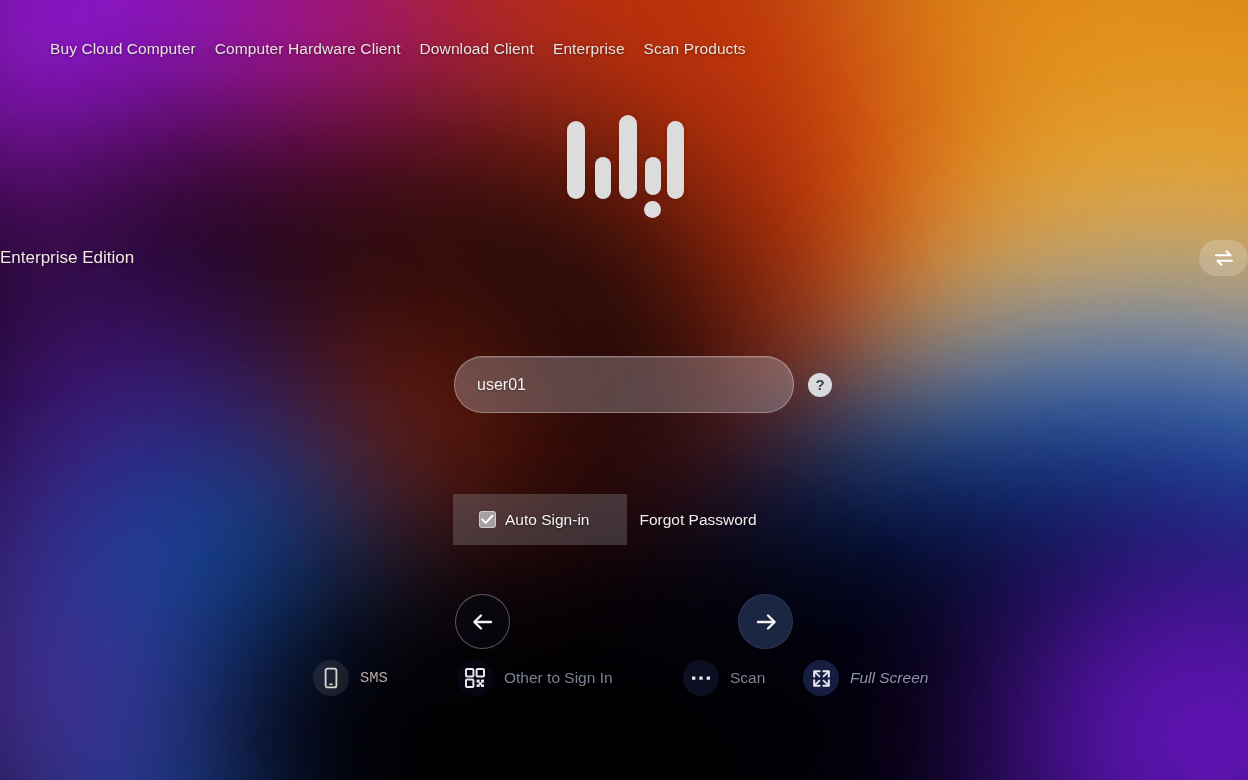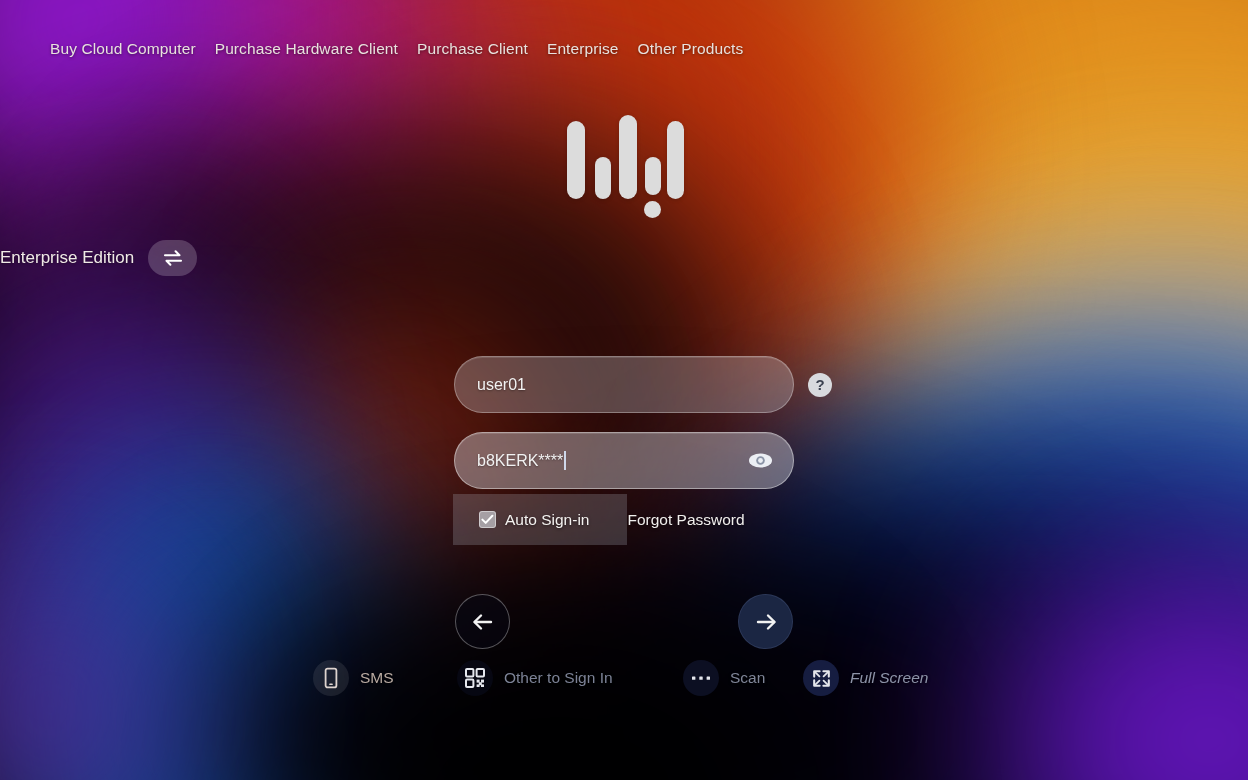--- a/index.html
+++ b/index.html
@@ -104,21 +104,21 @@
     border-radius: 50%;
     background: #dcdcdc;
   }
 
   
   #edition {
     position: absolute;
     left: 0; right: 0;
     top: 240px;
     display: flex;
-    justify-content: flex-start;
+    justify-content: space-between;
     align-items: center;
     gap: 14px;
   }
   #edition .edition-label {
     color: #efe9e5;
     font-size: 17px;
     text-shadow: 0 1px 3px rgba(0,0,0,.4);
   }
   #edition .switch-btn {
     width: 49px; height: 36px;
@@ -194,20 +194,21 @@
   }
 
   
   #options {
     position: absolute;
     left: 453px;
     top: 494px;
     display: flex;
     align-items: center;
     height: 51px;
+    gap: 12px;
   }
   #options .highlight {
     position: absolute;
     left: 0; top: 0;
     width: 174px; height: 51px;
     background: rgba(196,205,220,.22);
   }
   #options .autosign {
     position: relative;
     display: flex;
@@ -286,21 +287,21 @@
     align-items: center;
     justify-content: center;
     background: rgba(255,255,255,.08);
   }
   .tool .tool-label {
     font-size: 15.5px;
     text-shadow: 0 1px 3px rgba(0,0,0,.6);
   }
   #tool-sms     { left: 313px; }
   #tool-sms .circle     { background: rgba(255,255,255,.09); }
-  #tool-sms .tool-label { color: #b9aaa2; }
+  #tool-sms .tool-label { color: #b9aaa2; font-family: Liberation Mono, monospace; }
   #tool-scan    { left: 457px; }
   #tool-scan .circle    { background: rgba(10,12,28,.62); }
   #tool-scan .tool-label{ color: #7c8296; }
   #tool-more    { left: 683px; }
   #tool-more .circle    { background: rgba(18,22,48,.68); }
   #tool-more .tool-label{ color: #7f8598; }
   #tool-fs      { left: 803px; }
   #tool-fs .circle      { background: rgba(30,40,86,.72); }
   #tool-fs .tool-label  { color: #8d93a8; font-style: italic; }
 </style>
@@ -326,24 +327,24 @@
   <div class="blob b-dark2"></div>
   <div class="blob b-dark3"></div>
   <div class="blob b-purple3"></div>
   <div class="blob b-purple4"></div>
 </div>
 
 <div id="page">
 
   <nav id="topnav">
     <span class="navlink">Buy Cloud Computer</span>
-    <span class="navlink">Purchase Hardware Client</span>
-    <span class="navlink">Purchase Client</span>
+    <span class="navlink">Computer Hardware Client</span>
+    <span class="navlink">Download Client</span>
     <span class="navlink">Enterprise</span>
-    <span class="navlink">Other Products</span>
+    <span class="navlink">Scan Products</span>
   </nav>
 
   <div id="logo">
     <div class="bars">
       <div class="bar" style="left:0px;  top:8px;  width:18px; height:78px;"></div>
       <div class="bar" style="left:28px; top:44px; width:16px; height:42px;"></div>
       <div class="bar" style="left:52px; top:2px;  width:18px; height:84px;"></div>
       <div class="bar" style="left:78px; top:44px; width:16px; height:38px;"></div>
       <div class="bar" style="left:100px;top:8px;  width:17px; height:78px;"></div>
       <div class="dot" style="left:77px; top:88px;"></div>
@@ -362,33 +363,20 @@
 
   <div id="form">
 
     <div class="field-row">
       <div class="pill username" title="Username">
         <span class="value">user01</span>
       </div>
       <div class="help-icon">?</div>
     </div>
 
-    <div class="field-row" style="margin-top:19px;">
-      <div class="pill password" title="Password">
-        <span class="value">b8KERK****</span>
-          <span class="caret"></span>
-        <span class="eye-btn">
-          <svg width="25" height="17" viewBox="0 0 25 17" aria-hidden="true">
-            <ellipse cx="12.5" cy="8.5" rx="11.5" ry="7" fill="#eceff4"></ellipse>
-            <circle cx="12.5" cy="8.5" r="4.3" fill="#8b94a6"></circle>
-            <circle cx="12.5" cy="8.5" r="2.4" fill="#eceff4"></circle>
-          </svg>
-        </span>
-      </div>
-    </div>
   </div>
 
   <div id="options">
     <div class="highlight"></div>
     <div class="autosign">
       <span class="checkbox">
         <svg width="13" height="11" viewBox="0 0 13 11" aria-hidden="true">
           <path d="M1.4 5.6 L4.7 8.9 L11.4 1.8" fill="none" stroke="#ffffff" stroke-width="2" stroke-linecap="round" stroke-linejoin="round"></path>
         </svg>
       </span>

